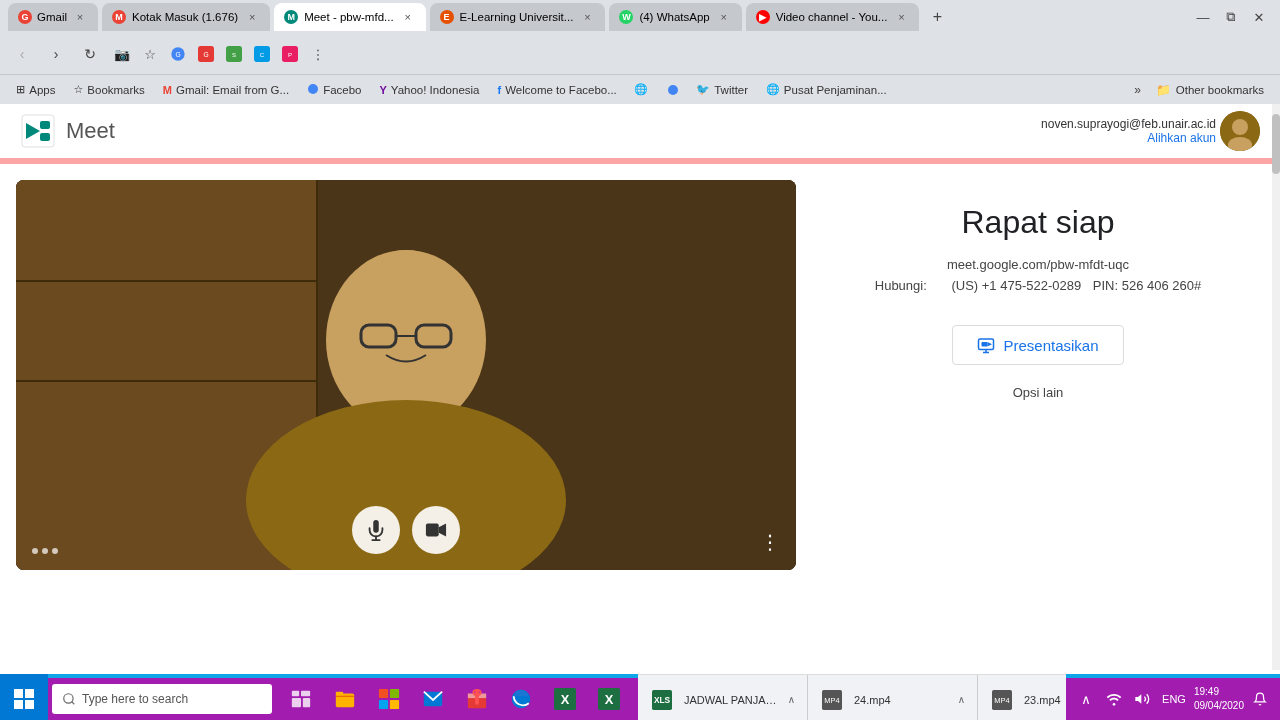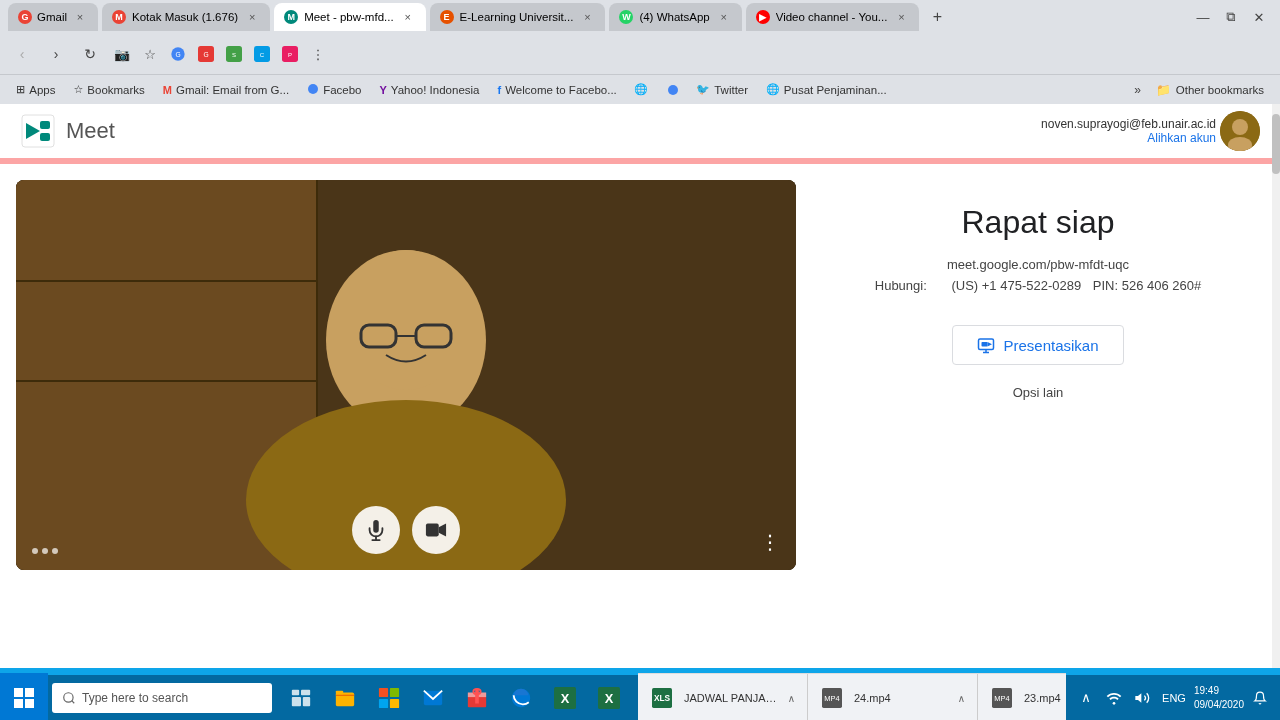--- a/index.html
+++ b/index.html
@@ -63,21 +63,21 @@
     .meeting-title { font-size: 32px; color: #202124; font-weight: 400; margin-bottom: 16px; }
     .meeting-url { font-size: 13px; color: #444; margin-bottom: 6px; }
     .meeting-phone { font-size: 13px; color: #444; margin-bottom: 32px; }
     .meeting-actions { display: flex; gap: 12px; margin-bottom: 20px; }
     .btn-join { background: #1e8e3e; color: #fff; border: none; border-radius: 4px; padding: 10px 24px; font-size: 15px; cursor: pointer; font-weight: 500; }
     .btn-present { background: #fff; color: #1a73e8; border: 1px solid #dadce0; border-radius: 4px; padding: 10px 24px; font-size: 15px; cursor: pointer; display: flex; align-items: center; gap: 8px; font-weight: 500; }
     .options-label { font-size: 13px; color: #444; margin-bottom: 12px; }
     .phone-option { color: #1a73e8; font-size: 13px; cursor: pointer; display: flex; align-items: center; gap: 8px; }
 
     
-    .taskbar { width: 100%; height: 52px; background: #0369a1; display: flex; align-items: center; position: absolute; bottom: 0; left: 0; border-top: 7px solid #0ea5e9; }
+    .taskbar { width: 100%; height: 46px; background: #a21caf; display: flex; align-items: center; position: absolute; bottom: 0; left: 0; border-top: 4px solid #0ea5e9; }
     .taskbar-start { width: 48px; height: 50px; display: flex; align-items: center; justify-content: center; cursor: pointer; background: #0078d4; }
     .taskbar-search { display: flex; align-items: center; background: #fff; border-radius: 3px; height: 30px; padding: 0 10px; gap: 6px; margin: 0 4px; width: 220px; cursor: text; }
     .search-placeholder { font-size: 12px; color: #555; }
     .taskbar-icons { display: flex; gap: 2px; margin: 0 4px; }
     .taskbar-icon-btn { width: 42px; height: 50px; display: flex; align-items: center; justify-content: center; cursor: pointer; }
     .taskbar-icon-btn svg { width: 22px; height: 22px; }
     .downloads-bar { display: flex; align-items: center; flex: 1; height: 50px; overflow: hidden; }
     .download-item { display: flex; align-items: center; height: 50px; padding: 0 12px; background: #f0f2f5; border-right: 1px solid #ccc; gap: 10px; min-width: 170px; max-width: 220px; cursor: pointer; }
     .download-icon { width: 24px; height: 24px; flex-shrink: 0; display: flex; align-items: center; justify-content: center; font-size: 14px; }
     .download-name { font-size: 11px; color: #333; overflow: hidden; text-overflow: ellipsis; white-space: nowrap; flex: 1; }

